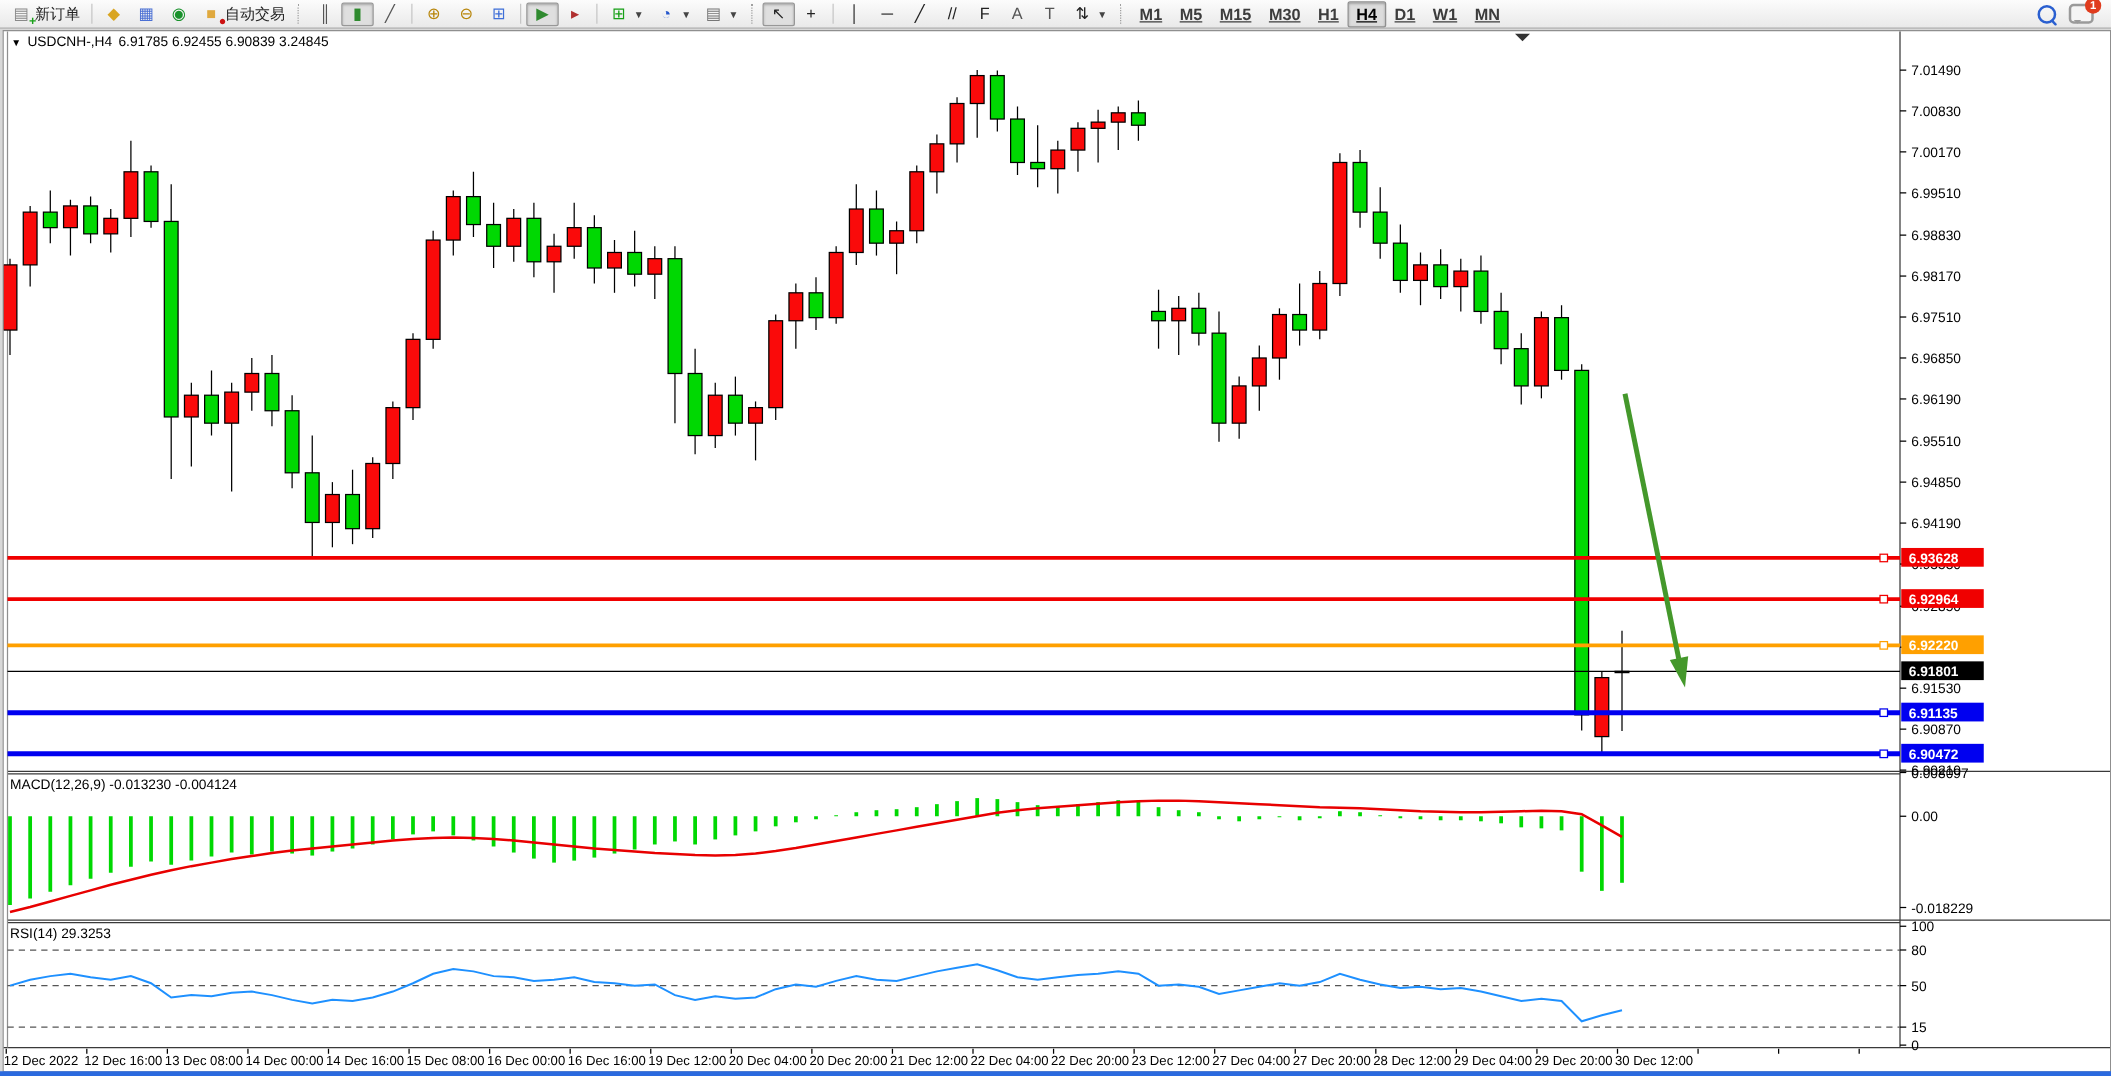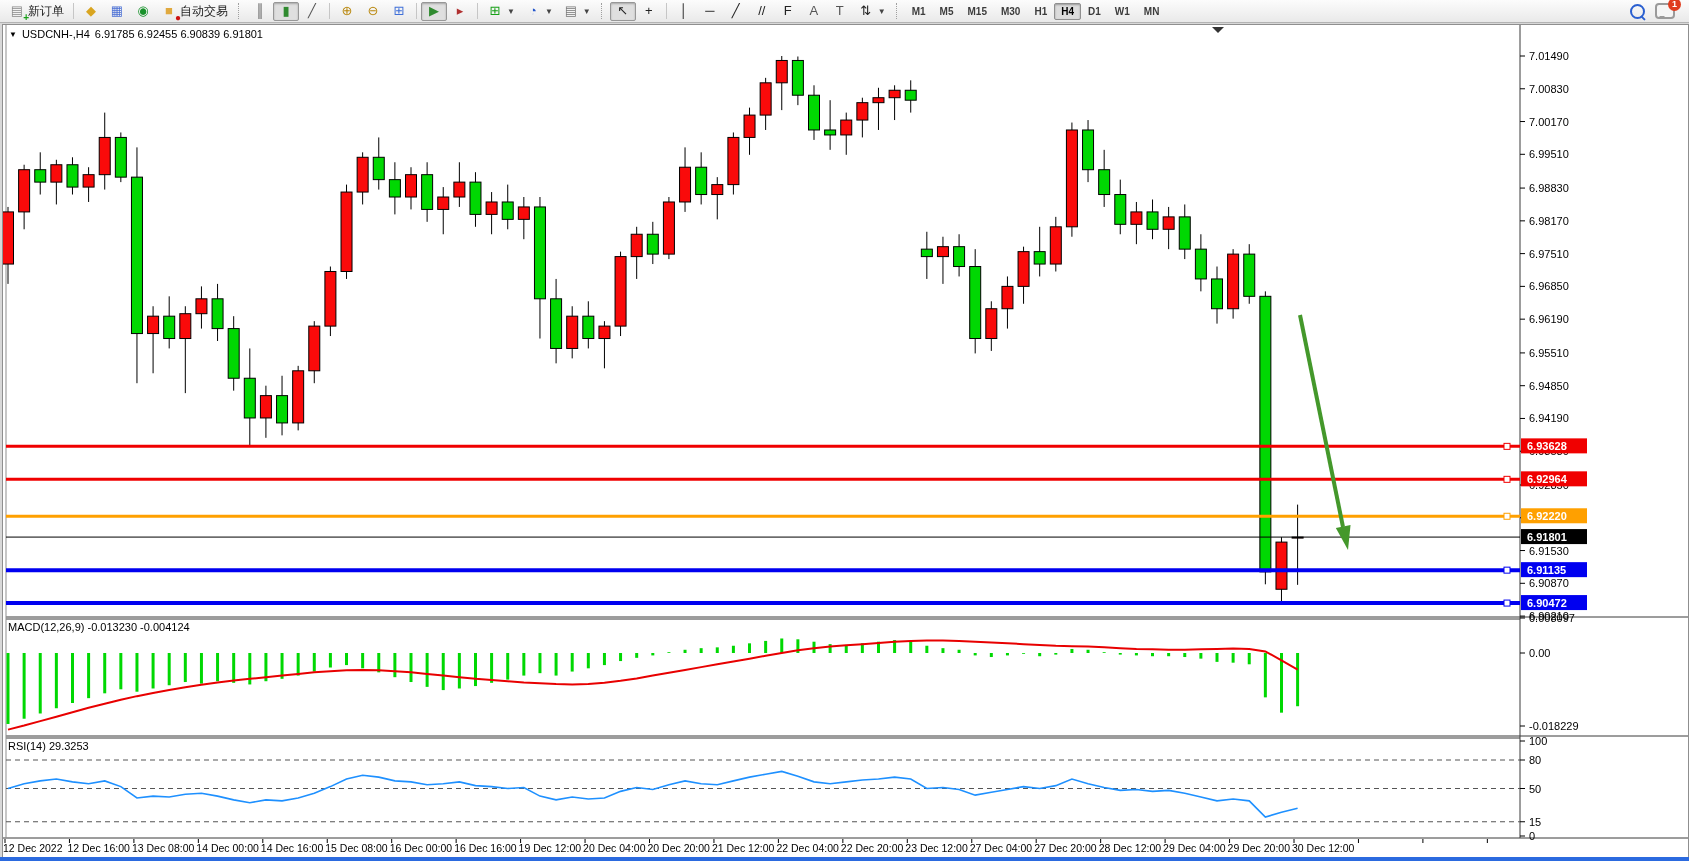--- a/index.html
+++ b/index.html
@@ -19,21 +19,21 @@
   }
   .tb-item{display:inline-flex;align-items:center;gap:3px;padding:1px 4px;height:19px;
     border:1px solid transparent;border-radius:2px;cursor:default;box-sizing:border-box;}
   .tb-item.active{background:#dfdfdf;border:1px solid #979797;box-shadow:inset 0 1px 2px rgba(0,0,0,.25);}
   .tb-ico{position:relative;display:inline-block;width:16px;height:16px;line-height:16px;
     text-align:center;font-size:13px;}
   .tb-ico .badge-glyph{position:absolute;right:-4px;bottom:-4px;font-size:10px;font-weight:bold;line-height:10px;}
   .tb-caret{font-size:8px;color:#444;margin-left:1px;}
   .tb-sep{width:1px;height:16px;background:#c6c6c6;margin:0 4px;}
   .tb-grip{width:3px;height:16px;border-left:1px dotted #9f9f9f;margin:0 5px;}
-  .tf{padding:2px 6px;font-size:10px;font-weight:bold;color:#3c3c3c;border:1px solid transparent;border-radius:2px;}
+  .tf{padding:2px 6px;font-size:13px;font-weight:bold;color:#3c3c3c;border:1px solid transparent;border-radius:2px;text-decoration:underline;}
   .tf.active{background:#dcdcdc;border:1px solid #8f8f8f;box-shadow:inset 0 1px 2px rgba(0,0,0,.3);color:#000;}
   #tb-right{margin-left:auto;display:flex;align-items:center;gap:10px;padding-right:10px;}
   .mag{position:relative;width:11px;height:11px;border:2px solid #2a5fd0;border-radius:50%;display:inline-block;}
   .mag::after{content:"";position:absolute;width:2px;height:6px;background:#2a5fd0;
     left:10px;top:9px;transform:rotate(-45deg);border-radius:1px;}
   .chat{position:relative;width:16px;height:12px;border:2px solid #9a9a9a;border-radius:4px;display:inline-block;background:#f5f5f5;}
   .chat::after{content:"";position:absolute;left:2px;bottom:-5px;border:3px solid transparent;border-top-color:#9a9a9a;}
   .chat .notif{position:absolute;right:-8px;top:-7px;min-width:13px;height:13px;border-radius:50%;
     background:#e03c1e;color:#fff;font-size:9px;font-weight:bold;line-height:13px;text-align:center;}
   
@@ -160,21 +160,21 @@
       <span class="chat">
         <span class="notif">1</span>
       </span>
     </span>
   </div>
 
 <div id="window">
   <div id="title">
     <span class="tri">▼</span>
     <span>USDCNH-,H4</span>
-    <span>6.91785 6.92455 6.90839 6.91801</span>
+    <span>6.91785 6.92455 6.90839 3.24845</span>
   </div>
   <svg id="chart-svg" width="1689" height="861">
       <g>
         <line x1="1520" y1="25" x2="1520" y2="838" stroke="#3a3a3a" stroke-width="1"></line>
         <line x1="6" y1="617" x2="1689" y2="617" stroke="#3a3a3a" stroke-width="1"></line>
         <line x1="6" y1="619" x2="1520" y2="619" stroke="#3a3a3a" stroke-width="1"></line>
         <line x1="6" y1="736" x2="1689" y2="736" stroke="#3a3a3a" stroke-width="1"></line>
         <line x1="6" y1="738" x2="1520" y2="738" stroke="#3a3a3a" stroke-width="1"></line>
         <line x1="0" y1="838" x2="1689" y2="838" stroke="#3a3a3a" stroke-width="1"></line>
         <line x1="6" y1="25" x2="6" y2="838" stroke="#8f8f8f" stroke-width="1"></line>

